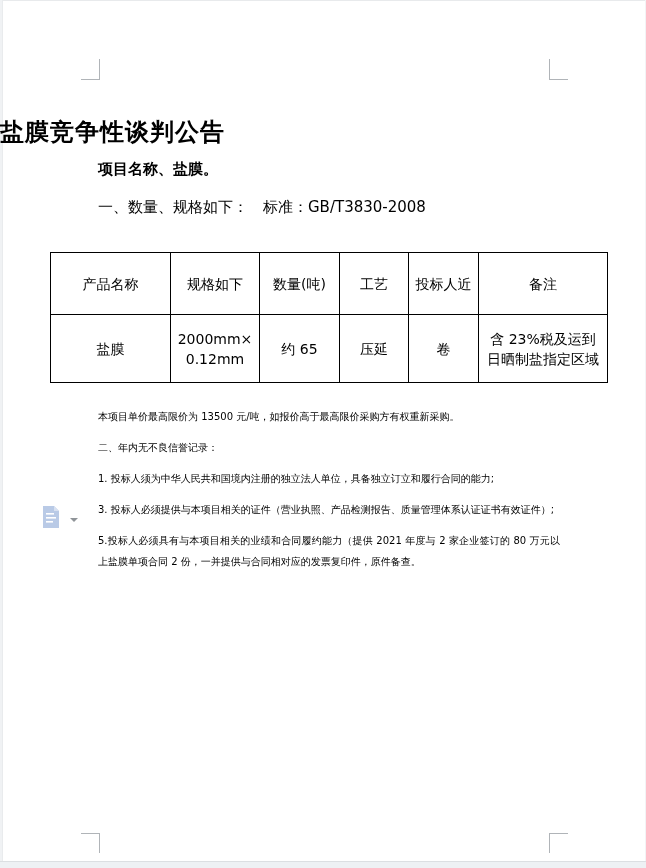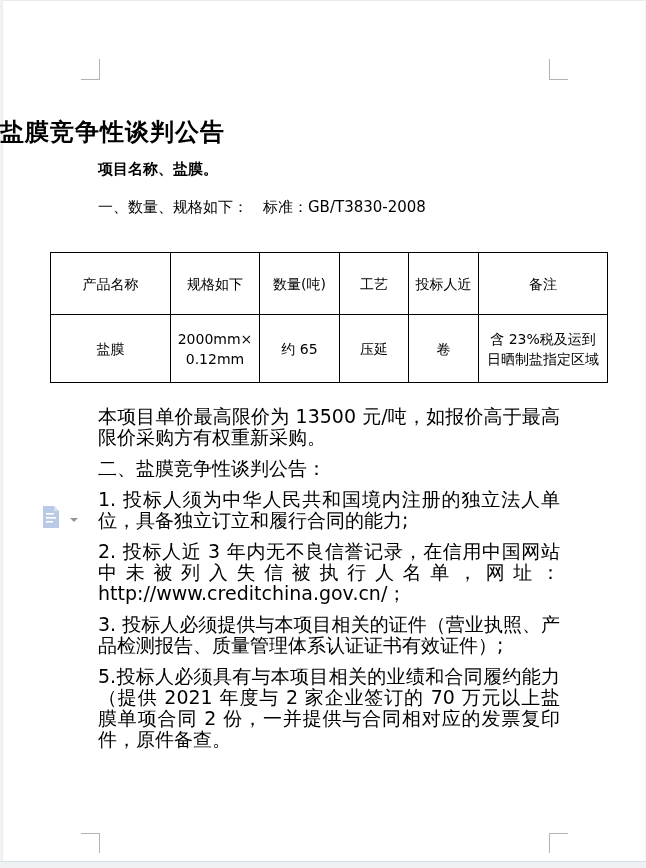--- a/index.html
+++ b/index.html
@@ -42,21 +42,21 @@
     font-size:14px;font-weight:normal;
     text-align:center;vertical-align:middle;
     padding:1px 6px;line-height:20px;
     word-break:break-all;overflow:hidden;
   }
   table.spec th{height:59px;}
   table.spec td{height:65px;}
 
   .body-flow{
     position:absolute;left:98px;top:406px;width:462px;
-    font-size:19px;line-height:21px;text-align:justify;
+    font-size:10px;line-height:21px;text-align:justify;
   }
   .body-flow p{margin:0 0 10px 0;}
 
   
   .margin-marker{position:absolute;left:42px;top:506px;width:40px;height:26px;}
   .margin-marker .dropdown{
     position:absolute;left:28px;top:12px;
     width:0;height:0;
     border-left:4px solid transparent;border-right:4px solid transparent;
     border-top:4px solid #8f9498;
@@ -106,25 +106,24 @@
         <td>约 65</td>
         <td>压延</td>
         <td>卷</td>
         <td>含 23%税及运到日晒制盐指定区域</td>
       </tr>
     </tbody>
 </table>
 
 <div class="body-flow">
     <p>本项目单价最高限价为 13500 元/吨，如报价高于最高限价采购方有权重新采购。</p>
-    <p>二、盐膜竞争性谈判公告：</p>
+    <p>二、年内无不良信誉记录：</p>
     <p>1. 投标人须为中华人民共和国境内注册的独立法人单位，具备独立订立和履行合同的能力;</p>
-    <p>2. 投标人近 3 年内无不良信誉记录，在信用中国网站中未被列入失信被执行人名单，网址：http://www.creditchina.gov.cn/；</p>
     <p>3. 投标人必须提供与本项目相关的证件（营业执照、产品检测报告、质量管理体系认证证书有效证件）;</p>
-    <p>5.投标人必须具有与本项目相关的业绩和合同履约能力（提供 2021 年度与 2 家企业签订的 70 万元以上盐膜单项合同 2 份，一并提供与合同相对应的发票复印件，原件备查。</p>
+    <p>5.投标人必须具有与本项目相关的业绩和合同履约能力（提供 2021 年度与 2 家企业签订的 80 万元以上盐膜单项合同 2 份，一并提供与合同相对应的发票复印件，原件备查。</p>
   </div>
 
 <div class="margin-marker">
   <svg width="18" height="22" viewBox="0 0 18 22">
     <path d="M1 0 h11 l5 5 v17 h-16 z" fill="#b9cae6"></path>
     <path d="M12 0 l5 5 h-5 z" fill="#d8e1f1"></path>
     <rect x="4" y="7" width="8" height="1.6" fill="#ffffff"></rect>
     <rect x="4" y="11" width="10" height="1.6" fill="#ffffff"></rect>
     <rect x="4" y="15" width="7" height="1.6" fill="#ffffff"></rect>
   </svg>

